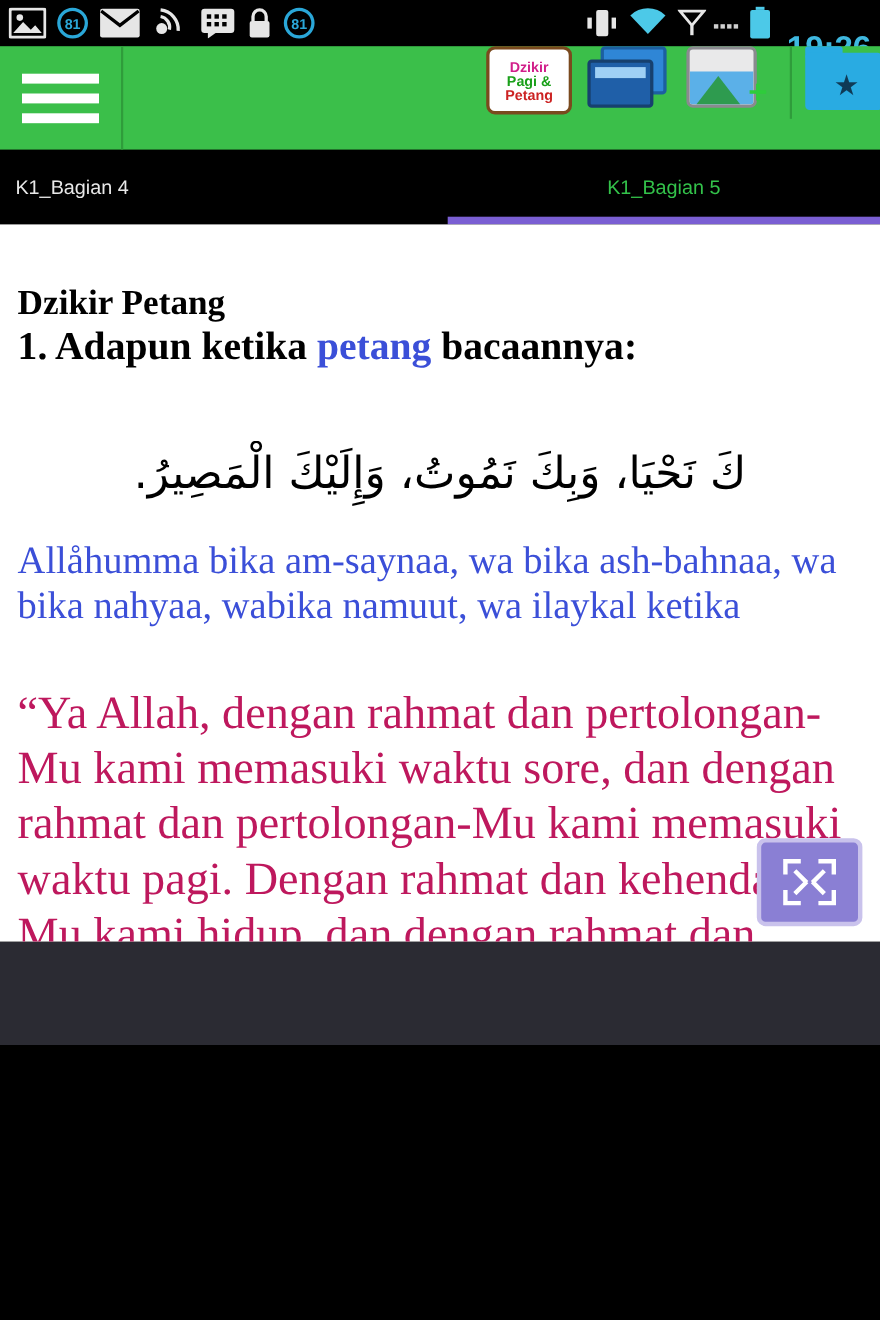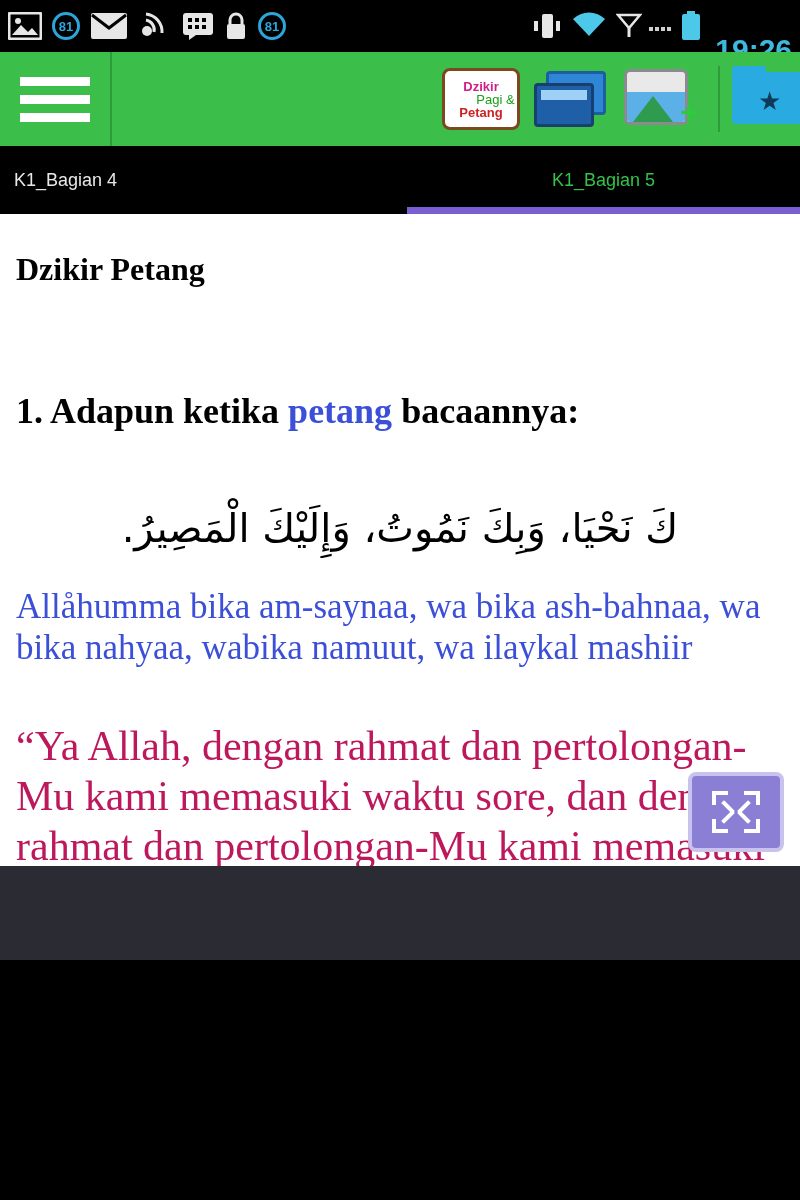--- a/index.html
+++ b/index.html
@@ -5,21 +5,21 @@
   * { box-sizing: border-box; margin: 0; padding: 0; }
   html, body {
     width: 800px; height: 1200px;
     background: #000;
     font-family: "Liberation Sans", sans-serif;
     overflow: hidden;
   }
 
   
   .statusbar {
-    height: 52px;
+    height: 42px;
     background: #000;
     display: flex;
     align-items: center;
     padding: 0 8px;
     color: #fff;
   }
   .sb-left { display: flex; align-items: center; gap: 10px; flex: 1; }
   .sb-right { display: flex; align-items: center; gap: 9px; }
   .sb-icon { display: inline-flex; align-items: center; justify-content: center; }
   .badge-circle {
@@ -45,32 +45,32 @@
     position: relative;
   }
   .hamburger {
     width: 112px; height: 94px;
     display: flex; flex-direction: column; justify-content: center;
     align-items: center; gap: 9px;
     border-right: 2px solid #2f9c3b;
   }
   .hamburger span { display: block; width: 70px; height: 9px; background: #fff; }
   .ab-spacer { flex: 1; }
-  .ab-icons { display: flex; align-items: center; gap: 0px; height: 94px; }
+  .ab-icons { display: flex; gap: 0px; height: 94px; }
 
   .app-logo {
     width: 78px; height: 62px; border-radius: 8px;
     background: #fff;
     border: 3px solid #7a4a1e;
     display: flex; flex-direction: column; align-items: center; justify-content: center;
     line-height: 1;
     margin-right: 14px;
   }
   .app-logo .l1 { color: #d11f8a; font-size: 13px; font-weight: bold; }
-  .app-logo .l2 { color: #1aa01a; font-size: 13px; font-weight: normal; padding-left: 29px; }
+  .app-logo .l2 { color: #1aa01a; font-size: 13px; font-weight: bold; }
   .app-logo .l3 { color: #cc2222; font-size: 13px; font-weight: bold; }
 
   .icon-window {
     width: 72px; height: 56px; margin-right: 18px;
     position: relative;
   }
   .icon-window .w-back {
     position: absolute; right: 0; top: 0; width: 60px; height: 44px;
     background: #2f86d6; border: 3px solid #1c5fa0; border-radius: 4px;
   }
@@ -141,36 +141,35 @@
   .tab.active::after {
     content: ''; position: absolute; left: 0; right: 0; bottom: 0;
     height: 7px; background: #7a5fd3;
   }
 
   
   .content {
     position: relative;
     height: 652px;
     background: #fff;
-    padding: 1px 16px;
+    padding: 16px 16px;
     overflow: hidden;
   }
   .heading {
     font-family: "Liberation Serif", serif;
     font-weight: bold;
     font-size: 32px;
     color: #000;
     margin-top: 36px;
   }
   .numbered {
     font-family: "Liberation Serif", serif;
     font-weight: bold;
     font-size: 36px;
     color: #000;
-    margin-top: 102px;
   }
   .numbered .hl { color: #3b4fd8; }
 
   .arabic {
     direction: rtl;
     text-align: center;
     font-family: "DejaVu Sans", sans-serif;
     font-size: 40px;
     color: #000;
     margin-top: 66px;
@@ -335,21 +334,21 @@
 
 <div class="content">
   <div class="heading">Dzikir Petang</div>
 
   <div class="numbered">
     <span>1. Adapun ketika </span><span class="hl">petang</span><span> bacaannya:</span>
   </div>
 
   <div class="arabic">كَ نَحْيَا، وَبِكَ نَمُوتُ، وَإِلَيْكَ الْمَصِيرُ.</div>
 
-  <div class="translit">Allåhumma bika am-saynaa, wa bika ash-bahnaa, wa bika nahyaa, wabika namuut, wa ilaykal mashiir</div>
+  <div class="translit">Allåhumma bika am-saynaa, wa bika ash-bahnaa, wa bika nahyaa, wabika namuut, wa ilaykal ketika</div>
 
   <div class="translation">“Ya Allah, dengan rahmat dan pertolongan-Mu kami memasuki waktu sore, dan dengan rahmat dan pertolongan-Mu kami memasuki waktu pagi. Dengan rahmat dan kehendak-Mu kami hidup, dan dengan rahmat dan kehendak-Mu kami mati. Dan kepada-Mu tempat kembali (bagi semua</div>
 
   <div class="fab">
     <svg width="52" height="46" viewBox="0 0 52 46">
       <g stroke="#ffffff" stroke-width="4" fill="none" stroke-linecap="square">
         <path d="M4 14 V4 H16"></path>
           <path d="M36 4 H48 V14"></path>
         <path d="M48 32 V42 H36"></path>
           <path d="M16 42 H4 V32"></path>

